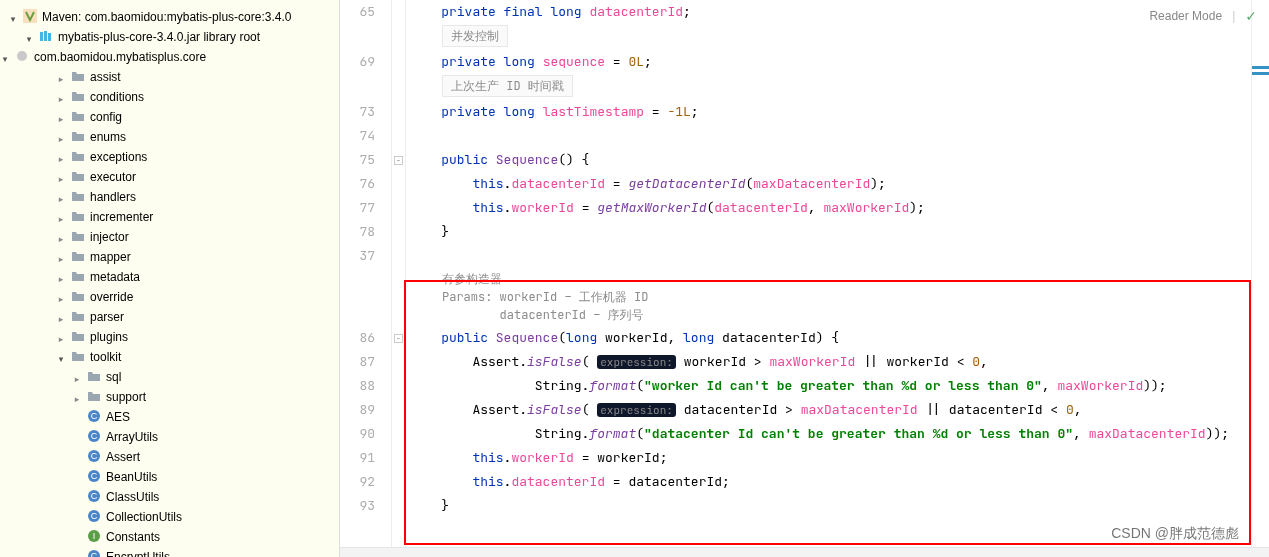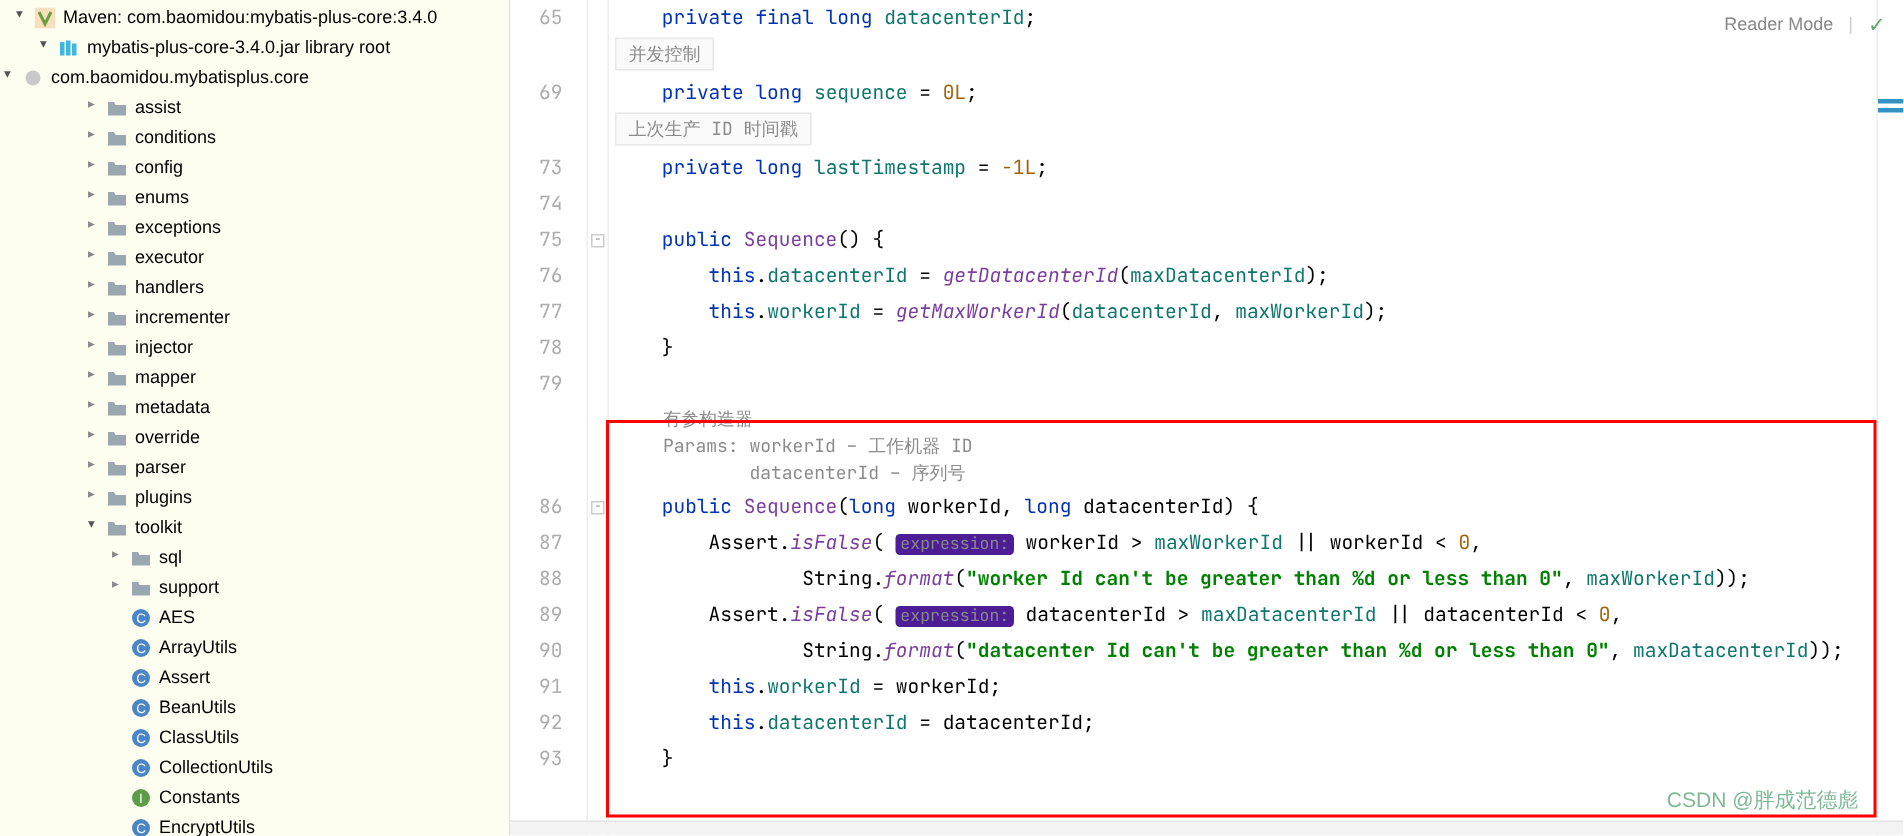--- a/index.html
+++ b/index.html
@@ -14,21 +14,21 @@
     }
     .sidebar {
       width: 340px;
       background: #fdfdf0;
       border-right: 1px solid #ddd;
       overflow-y: auto;
       padding: 4px 0;
     }
     .tree-item {
       display: flex;
-      align-items: flex-start;
+      align-items: flex-end;
       height: 20px;
       white-space: nowrap;
       cursor: pointer;
     }
     .indent-0 { padding-left: 8px; }
     .indent-1 { padding-left: 24px; }
     .indent-2 { }
     .indent-3 { padding-left: 56px; }
     .indent-4 { padding-left: 72px; }
     .arrow {
@@ -85,35 +85,36 @@
       padding-left: 4px;
       position: relative;
       white-space: pre;
     }
     .code-line { height: 24px; display:flex; align-items:center;}
     .k { color: #0033b3; font-weight: normal; }
     .fn { color: #7a3e9d; }
     .fni { color: #7a3e9d; font-style: italic; }
     .s { color: #008000; font-weight: bold; }
     .n { color: #a16207; }
-    .id { color: #0f766e; }
-    .hint { background: #4c1d95; color:#888; border-radius:3px; padding:0 3px; font-size:11px;}
+    .id { color: #ec4899; }
+    .hint { background: #0f172a; color:#888; border-radius:3px; padding:0 3px; font-size:11px;}
     .doc-block {
       color: #8c8c8c;
       font-size: 12px;
       padding: 2px 0 2px 32px;
       line-height: 18px;
     }
     .doc-inline {
       display: inline-block;
       border: 1px solid #e8e8e8;
       background: #fafafa;
       padding: 1px 8px;
       color: #8c8c8c;
       font-size: 12px;
+      margin-left: 32px;
       line-height: 18px;
     }
     .highlight-box {
       position: absolute;
       border: 2px solid #f00;
       pointer-events: none;
     }
     .top-right {
       position: absolute;
       top: 4px;
@@ -130,21 +131,21 @@
       width: 18px;
       border-left: 1px solid #eee;
       position: relative;
     }
     .rightbar .m1{ position:absolute; top:66px; left:0; right:0; height:3px; background:#3592c4;}
     .rightbar .m2{ position:absolute; top:72px; left:0; right:0; height:3px; background:#3592c4;}
     .watermark {
       position: absolute;
       bottom: 12px;
       right: 30px;
-      color: #15803d;
+      color: #000000;
       font-size: 14px;
       font-family: sans-serif;
       opacity: 0.55;
       pointer-events: none;
       z-index: 100;
     }
     .code-scroll {
       position:absolute; bottom:0; left:0; right:0; height:10px; background:#f3f3f3; border-top:1px solid #e5e5e5;
     }
   </style>
@@ -426,21 +427,21 @@
       <div class="gutter-line">65</div>
       <div style="height: 26px;"></div>
       <div class="gutter-line">69</div>
       <div style="height: 26px;"></div>
       <div class="gutter-line">73</div>
       <div class="gutter-line">74</div>
       <div class="gutter-line">75</div>
       <div class="gutter-line">76</div>
       <div class="gutter-line">77</div>
       <div class="gutter-line">78</div>
-      <div class="gutter-line">79</div>
+      <div class="gutter-line">37</div>
       <div style="height: 58px;"></div>
       <div class="gutter-line">86</div>
       <div class="gutter-line">87</div>
       <div class="gutter-line">88</div>
       <div class="gutter-line">89</div>
       <div class="gutter-line">90</div>
       <div class="gutter-line">91</div>
       <div class="gutter-line">92</div>
       <div class="gutter-line">93</div>
     </div>

